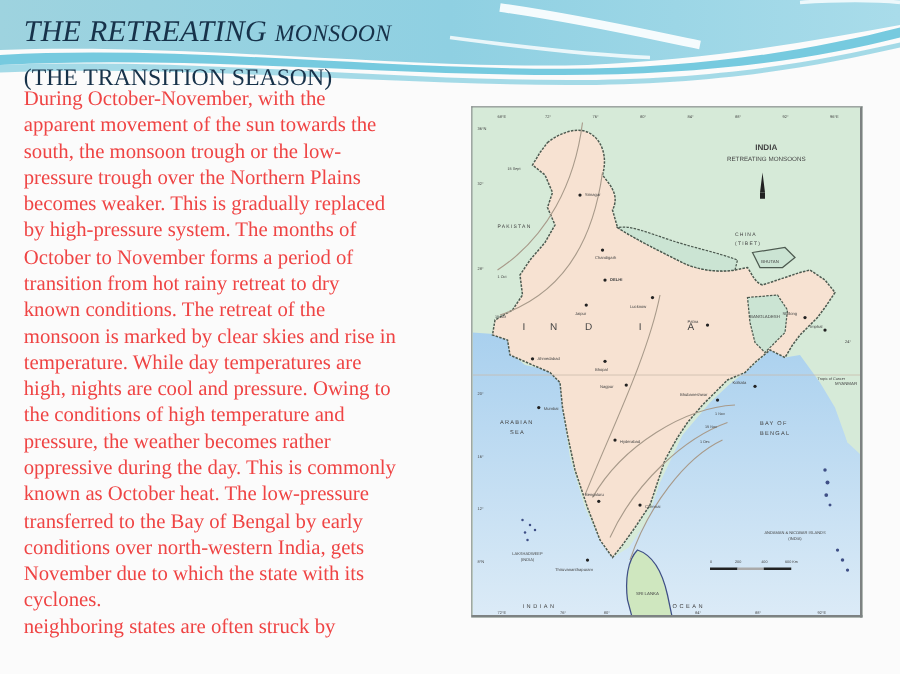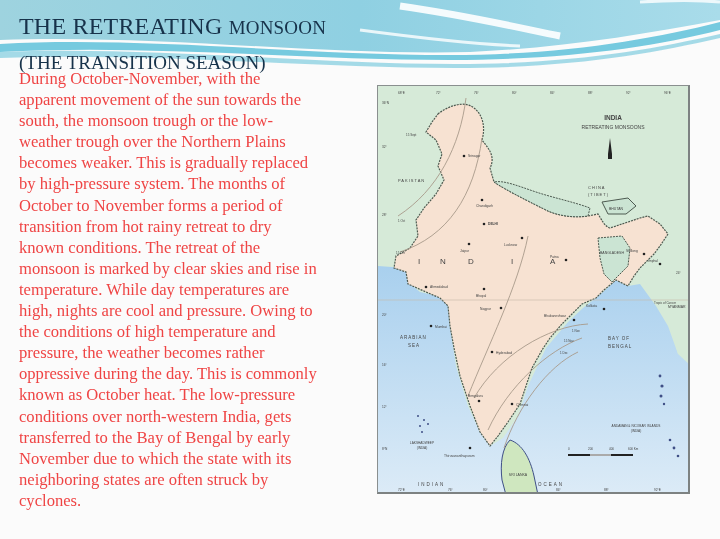--- a/index.html
+++ b/index.html
@@ -5,21 +5,21 @@
     * { box-sizing: border-box; margin: 0; padding: 0; }
     html, body { width: 720px; height: 539px; overflow: hidden; background: #fbfbfb; }
     body { position: relative; font-family: "Liberation Serif", "DejaVu Serif", serif; color: #1a1a1a; }
 
     .bg-swoosh { position: absolute; left: 0; top: 0; width: 720px; height: 90px; z-index: 0; }
 
     .slide-title {
       position: absolute; left: 19px; top: 14px; z-index: 2;
       font-family: "Liberation Serif", serif; color: #17324a; line-height: 1;
     }
-    .title-line1 { font-size: 24px; letter-spacing: 0.2px; white-space: nowrap; }
+    .title-line1 { font-size: 24px; letter-spacing: 0.2px; white-space: nowrap; font-style: italic; }
     .title-line1 .small-caps { font-size: 19px; }
     .title-line2 { font-size: 19px; margin-top: 15px; white-space: nowrap; }
 
     .body-text {
       position: absolute; left: 19px; top: 68px; width: 352px; z-index: 2;
       font-size: 16.6px; line-height: 21.1px; color: #ef4444;
     }
     .body-text .line { display: block; white-space: nowrap; }
 
     .map-frame {
@@ -52,38 +52,38 @@
 
 <div class="slide-title">
   <div class="title-line1"><span>THE RETREATING</span> <span class="small-caps">MONSOON</span></div>
   <div class="title-line2">(THE TRANSITION SEASON)</div>
 </div>
 
 <div class="body-text">
   <span class="line">During October-November, with the</span>
   <span class="line">apparent movement of the sun towards the</span>
   <span class="line">south, the monsoon trough or the low-</span>
-  <span class="line">weather trough over the Northern Plains</span>
+  <span class="line">pressure trough over the Northern Plains</span>
   <span class="line">becomes weaker. This is gradually replaced</span>
   <span class="line">by high-pressure system. The months of</span>
   <span class="line">October to November forms a period of</span>
   <span class="line">transition from hot rainy retreat to dry</span>
   <span class="line">known conditions. The retreat of the</span>
   <span class="line">monsoon is marked by clear skies and rise in</span>
   <span class="line">temperature. While day temperatures are</span>
   <span class="line">high, nights are cool and pressure. Owing to</span>
   <span class="line">the conditions of high temperature and</span>
   <span class="line">pressure, the weather becomes rather</span>
   <span class="line">oppressive during the day. This is commonly</span>
   <span class="line">known as October heat. The low-pressure</span>
+  <span class="line">transferred to the Bay of Bengal by early</span>
   <span class="line">conditions over north-western India, gets</span>
-  <span class="line">transferred to the Bay of Bengal by early</span>
   <span class="line">November due to which the state with its</span>
+  <span class="line">cyclones.</span>
   <span class="line">neighboring states are often struck by</span>
-  <span class="line">cyclones.</span>
 </div>
 
 <div class="map-frame">
   <svg width="313" height="409" viewBox="0 0 313 409">
     <defs>
       <linearGradient id="seaG" x1="0" y1="0" x2="0" y2="1">
         <stop offset="0" stop-color="#a9d0ee"></stop>
         <stop offset="1" stop-color="#dcebf7"></stop>
       </linearGradient>
     </defs>

